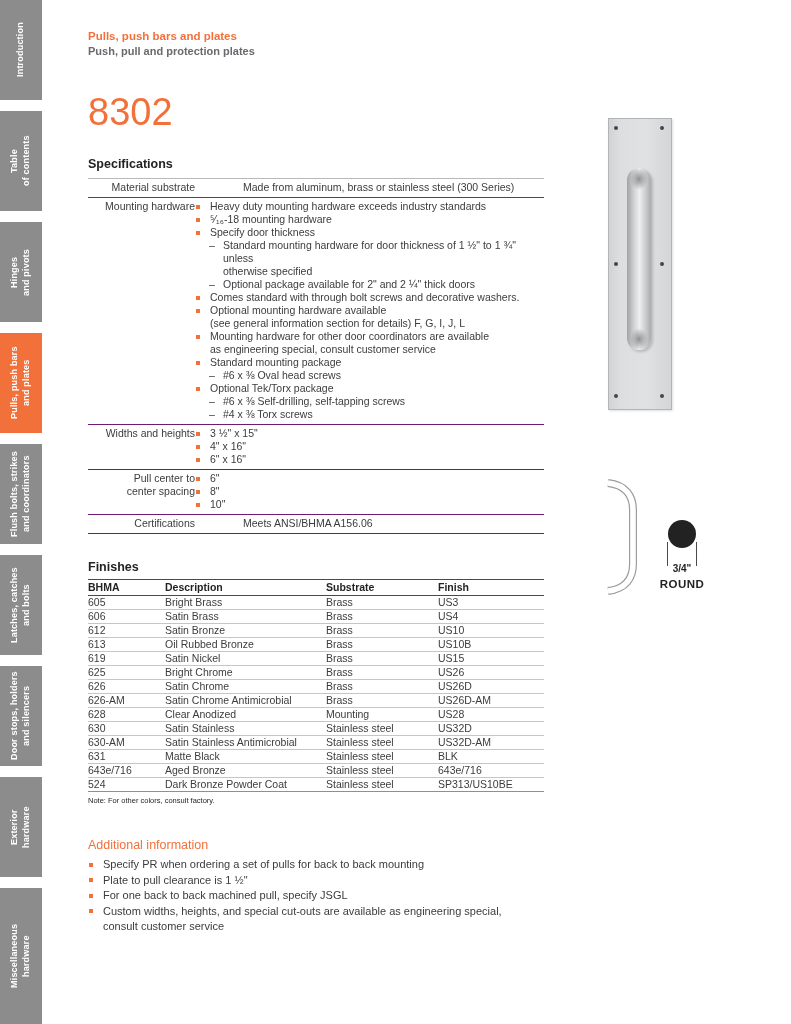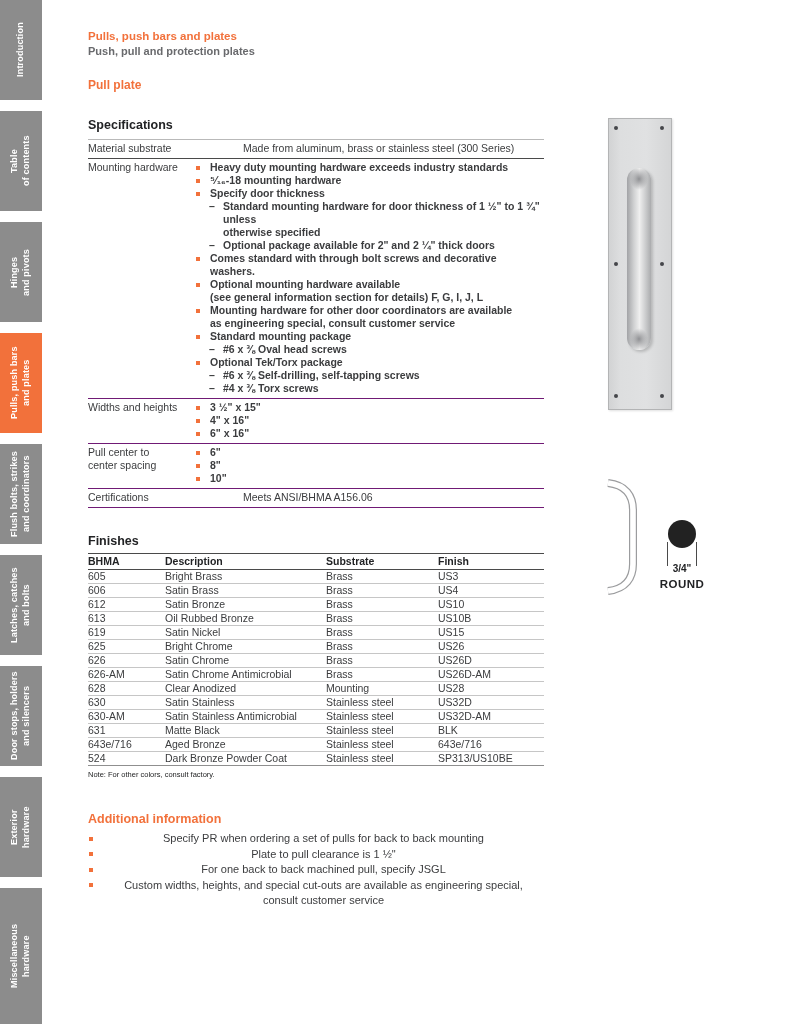--- a/index.html
+++ b/index.html
@@ -24,42 +24,42 @@
   .model      { margin-top:36px; color:#f2713b; font-weight:300; font-size:38px; line-height:38px; }
   .product    { margin-top:21px; color:#f2713b; font-weight:bold; font-size:12px; }
 
   .sec-heading { margin-top:26px; color:#222325; font-weight:bold; font-size:12.5px; }
 
   
   .spec { margin-top:7px; border-top:1px solid #b9b9b9; font-size:10.5px; line-height:13px; }
   .spec-row { display:grid; grid-template-columns:107px 1fr; padding:2px 0 3px 0;
     border-bottom:1px solid #701a75; }
   .spec-row.dark { border-bottom:1px solid #4a4a4a; }
-  .spec-label { white-space:pre-line; color:#3b3c3e; }
+  .spec-label { white-space:pre-line; color:#3b3c3e;text-align:right; }
   .spec-value { white-space:pre-line;padding-left:48px; }
-  ul.blist { list-style:none;font-weight:bold; }
+  ul.blist { list-style:none; }
   ul.blist li { position:relative; white-space:pre-line; }
   li.b { padding-left:15px; }
   li.b::before { content:""; position:absolute; left:1px; top:4.5px; width:4px; height:4px;
     background:#f2713b; }
   li.d { padding-left:28px; }
   li.d::before { content:"\2013"; position:absolute; left:14px; top:0; color:#3b3c3e; }
 
   
   table.fin { margin-top:5px; width:456px; border-collapse:collapse; font-size:10.5px; }
   table.fin th { text-align:left; font-weight:bold; color:#222325; padding:1px 0 2px 0;
     border-top:1px solid #4a4a4a; border-bottom:1px solid #4a4a4a;margin-top:20px; }
   table.fin td { padding:0 0 1px 0; height:12px; border-bottom:1px solid #c6c6c6; }
   table.fin tr:last-child td { border-bottom:1px solid #8f8f8f; }
   .note { margin-top:4px; font-size:7.5px; color:#232425; }
 
   
-  .add-heading { margin-top:33px; color:#f2713b; font-weight:bold; font-size:12.5px; }
+  .add-heading { margin-top:33px; color:#f2713b; font-weight:normal; font-size:12.5px; }
   ul.alist { list-style:none; margin-top:5px; font-size:11px; line-height:15.5px; }
-  ul.alist li { position:relative; padding-left:15px; white-space:pre-line;text-align:center; }
+  ul.alist li { position:relative; padding-left:15px; white-space:pre-line; }
   ul.alist li::before { content:""; position:absolute; left:1px; top:5.5px; width:4px; height:4px;
     background:#f2713b; }
 
   
   .footer { position:absolute; left:88px; top:1034px; font-size:9px; color:#2b2c2e;
     display:flex; gap:7px; align-items:center; }
 
   
   .plate { position:absolute; left:608px; top:118px; width:64px; height:292px;
     background:linear-gradient(90deg,#d2d3d4 0%,#dddedf 18%,#e0e1e2 60%,#d4d5d6 100%);
@@ -103,21 +103,21 @@
 and silencers</div>
   <div class="tab">Exterior
 hardware</div>
   <div class="tab">Miscellaneous
 hardware</div>
 </nav>
 
 <main class="content">
   <div class="category">Pulls, push bars and plates</div>
   <div class="subcategory">Push, pull and protection plates</div>
-  <div class="product">Pull plate</div>
+  <div class="model">8302</div>
 
   <div class="sec-heading">Specifications</div>
 
   <div class="spec">
     <div class="spec-row dark">
       <div class="spec-label">Material substrate</div>
       <div class="spec-value">Made from aluminum, brass or stainless steel (300 Series)</div>
     </div>
     <div class="spec-row">
       <div class="spec-label">Mounting hardware</div>

